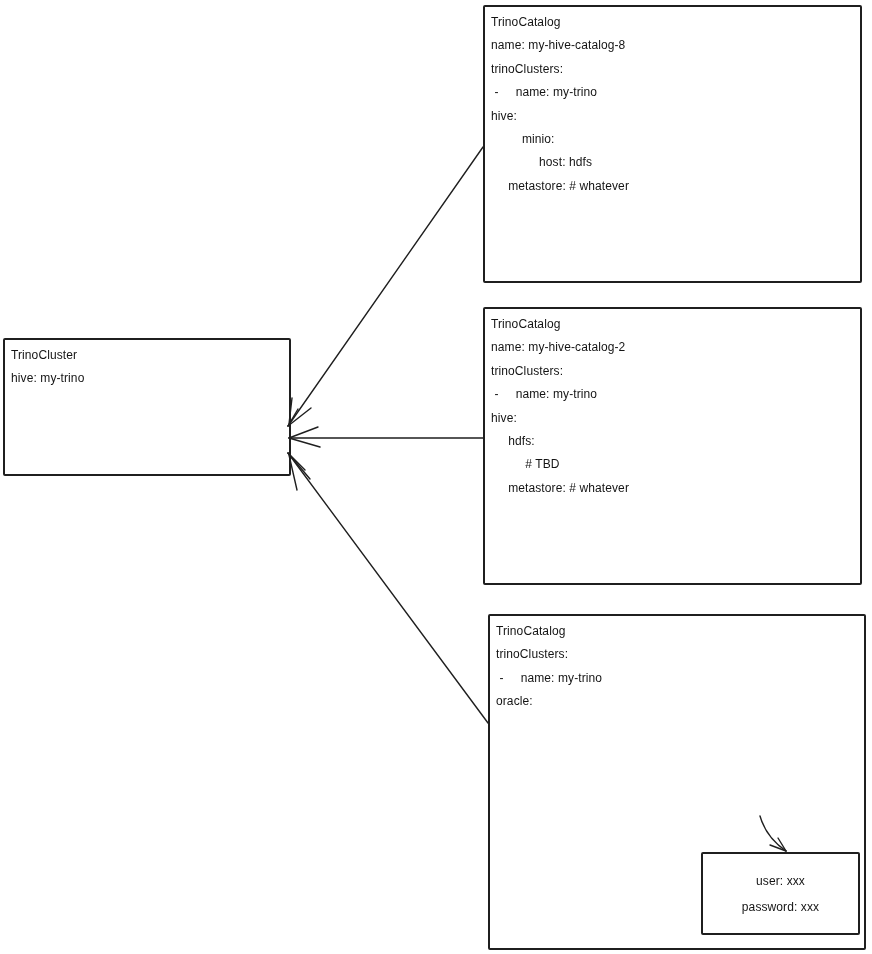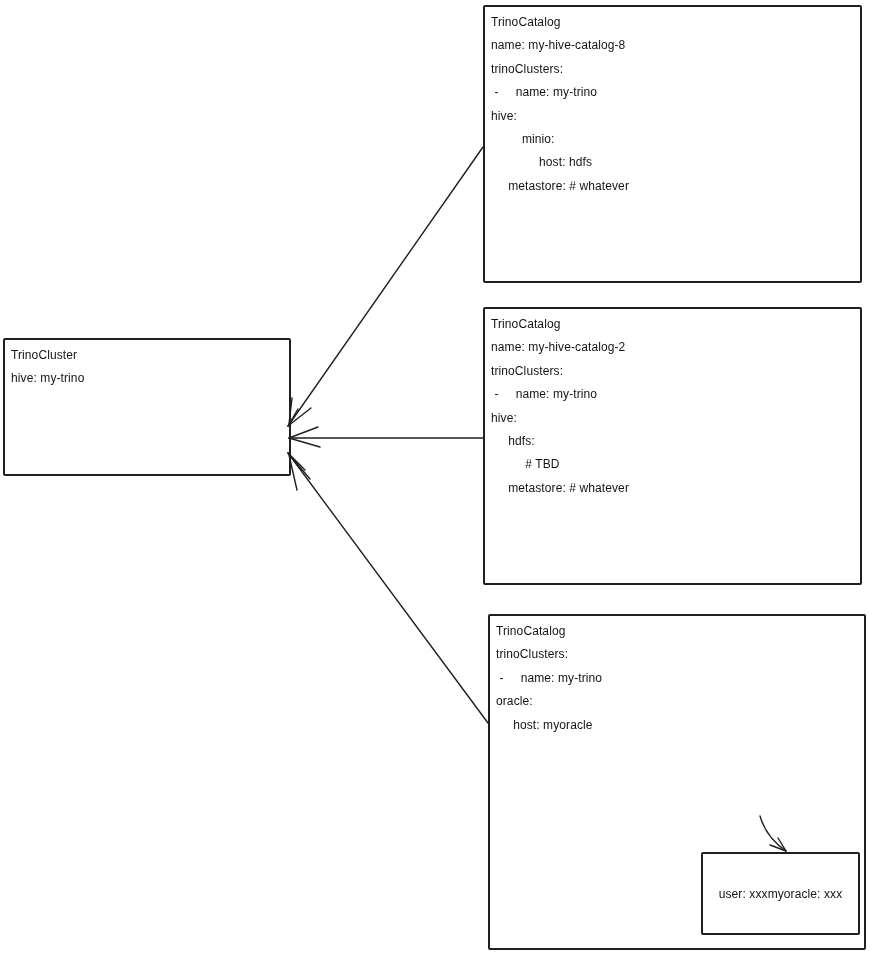--- a/index.html
+++ b/index.html
@@ -37,21 +37,21 @@
   }
   .line {
     white-space: pre;
     font-size: 12px;
     line-height: 23.4px;
     color: #141414;
     letter-spacing: 0.1px;
   }
   .secret-box {
     display: flex;
-    flex-direction: row;
+    flex-direction: column;
     align-items: center;
     justify-content: center;
   }
   .secret-box .line {
     line-height: 26px;
     padding: 0;
   }
 </style>
 </head>
 <body>
@@ -121,22 +121,21 @@
       <div class="line">     metastore: # whatever</div>
     </div>
   </div>
 
   <div class="box" style="left:488px; top:614px; width:378px; height:336px;">
     <div class="txt">
       <div class="line">TrinoCatalog</div>
       <div class="line">trinoClusters:</div>
       <div class="line"> -     name: my-trino</div>
       <div class="line">oracle:</div>
-      <div class="line">     host: myoracle</div>
     </div>
   </div>
 
   <div class="box secret-box" style="left:701px; top:852px; width:159px; height:83px; z-index:4;">
     <div class="line">user: xxx</div>
-    <div class="line">myoracle: xxx</div>
+    <div class="line">password: xxx</div>
   </div>
 
 </div>
 
 </body></html>

